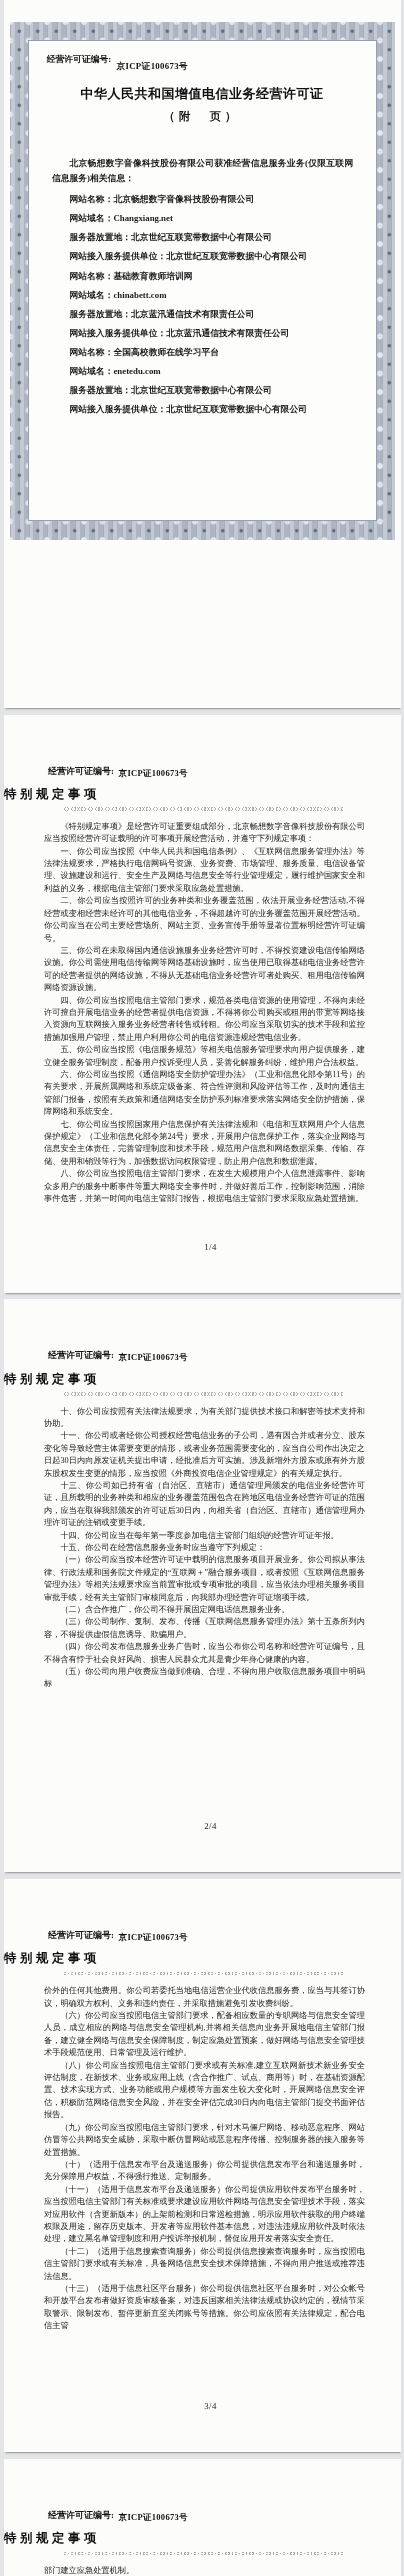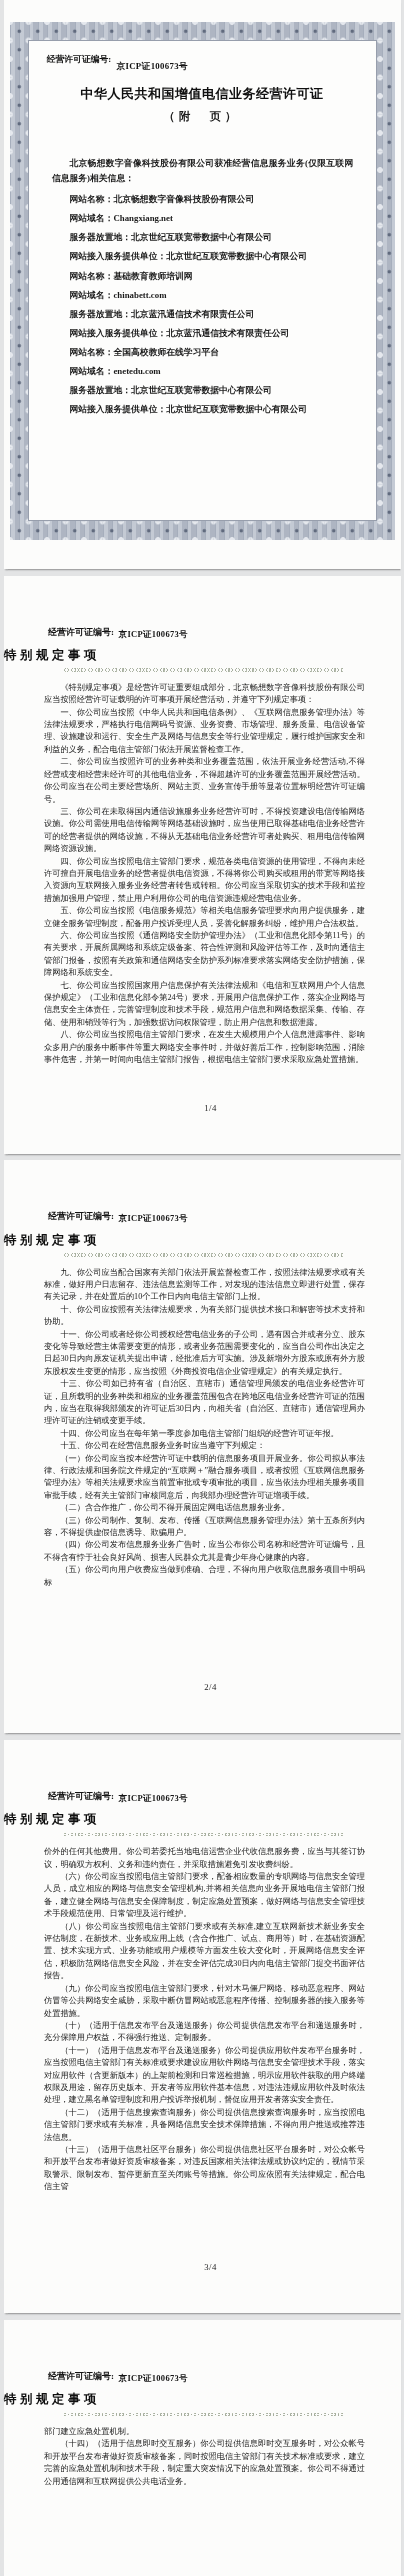--- a/index.html
+++ b/index.html
@@ -9,21 +9,21 @@
     font-family:"Liberation Serif","DejaVu Serif",serif;
     color:#1b1b1b;
   }
   .page{
     width:397px;margin:0 auto 6.7px;
     background:#fcfcfb;
     box-shadow:0 2.1px 1.5px -0.5px rgba(0,0,0,.28);
     position:relative;box-sizing:border-box;
   }
   
-  #p1{height:569px;padding:21.6px 5.7px 0;}
+  #p1{height:708px;padding:21.6px 5.7px 0;}
   .cert-border{
     height:518px;box-sizing:border-box;padding:18.5px;
     background-color:#b4bbc7;
     background-image:
       radial-gradient(circle at 50% 50%, rgba(92,102,122,.95) 0 1.5px, rgba(92,102,122,0) 2.1px),
       radial-gradient(circle at 0 0, rgba(232,235,240,.95) 0 2.6px, rgba(232,235,240,0) 3.1px),
       radial-gradient(circle at 100% 0, rgba(232,235,240,.95) 0 2.6px, rgba(232,235,240,0) 3.1px),
       radial-gradient(circle at 0 100%, rgba(232,235,240,.95) 0 2.6px, rgba(232,235,240,0) 3.1px),
       radial-gradient(circle at 100% 100%, rgba(232,235,240,.95) 0 2.6px, rgba(232,235,240,0) 3.1px),
       repeating-linear-gradient(90deg,#a6aebc 0 1px,#c4cad4 1px 4.6px,#aeb5c2 4.6px 9.3px);
@@ -130,21 +130,21 @@
 <section class="page prov" id="p2">
   <div class="prov-head">
     <span>经营许可证编号:</span><span class="num">京ICP证100673号</span>
   </div>
   <h2 class="prov-title">特别规定事项</h2>
   <div class="zigzag"></div>
   <div class="prov-body">
 
       <p class="para">《特别规定事项》是经营许可证重要组成部分，北京畅想数字音像科技股份有限公司应当按照经营许可证载明的许可事项开展经营活动，并遵守下列规定事项：</p>
 
-      <p class="para">一、你公司应当按照《中华人民共和国电信条例》、《互联网信息服务管理办法》等法律法规要求，严格执行电信网码号资源、业务资费、市场管理、服务质量、电信设备管理、设施建设和运行、安全生产及网络与信息安全等行业管理规定，履行维护国家安全和利益的义务，配合电信主管部门依法开展监督检查工作。</p>
+      <p class="para">一、你公司应当按照《中华人民共和国电信条例》、《互联网信息服务管理办法》等法律法规要求，严格执行电信网码号资源、业务资费、市场管理、服务质量、电信设备管理、设施建设和运行、安全生产及网络与信息安全等行业管理规定，履行维护国家安全和利益的义务，根据电信主管部门要求采取应急处置措施。</p>
 
       <p class="para">二、你公司应当按照许可的业务种类和业务覆盖范围，依法开展业务经营活动,不得经营或变相经营未经许可的其他电信业务，不得超越许可的业务覆盖范围开展经营活动。你公司应当在公司主要经营场所、网站主页、业务宣传手册等显著位置标明经营许可证编号。</p>
 
       <p class="para">三、你公司在未取得国内通信设施服务业务经营许可时，不得投资建设电信传输网络设施。你公司需使用电信传输网等网络基础设施时，应当使用已取得基础电信业务经营许可的经营者提供的网络设施，不得从无基础电信业务经营许可者处购买、租用电信传输网网络资源设施。</p>
 
       <p class="para">四、你公司应当按照电信主管部门要求，规范各类电信资源的使用管理，不得向未经许可擅自开展电信业务的经营者提供电信资源，不得将你公司购买或租用的带宽等网络接入资源向互联网接入服务业务经营者转售或转租。你公司应当采取切实的技术手段和监控措施加强用户管理，禁止用户利用你公司的电信资源违规经营电信业务。</p>
 
       <p class="para">五、你公司应当按照《电信服务规范》等相关电信服务管理要求向用户提供服务，建立健全服务管理制度，配备用户投诉受理人员，妥善化解服务纠纷，维护用户合法权益。</p>
 
       <p class="para">六、你公司应当按照《通信网络安全防护管理办法》（工业和信息化部令第11号）的有关要求，开展所属网络和系统定级备案、符合性评测和风险评估等工作，及时向通信主管部门报备，按照有关政策和通信网络安全防护系列标准要求落实网络安全防护措施，保障网络和系统安全。</p>
@@ -157,21 +157,20 @@
 </section>
 
 <section class="page prov" id="p3">
   <div class="prov-head">
     <span>经营许可证编号:</span><span class="num">京ICP证100673号</span>
   </div>
   <h2 class="prov-title">特别规定事项</h2>
   <div class="zigzag"></div>
   <div class="prov-body">
 
-      <p class="para">九、你公司应当配合国家有关部门依法开展监督检查工作，按照法律法规要求或有关标准，做好用户日志留存、违法信息监测等工作，对发现的违法信息立即进行处置，保存有关记录，并在处置后的10个工作日内向电信主管部门上报。</p>
 
       <p class="para">十、你公司应按照有关法律法规要求，为有关部门提供技术接口和解密等技术支持和协助。</p>
 
       <p class="para">十一、你公司或者经你公司授权经营电信业务的子公司，遇有因合并或者分立、股东变化等导致经营主体需要变更的情形，或者业务范围需要变化的，应当自公司作出决定之日起30日内向原发证机关提出申请，经批准后方可实施。涉及新增外方股东或原有外方股东股权发生变更的情形，应当按照《外商投资电信企业管理规定》的有关规定执行。</p>
 
 
       <p class="para">十三、你公司如已持有省（自治区、直辖市）通信管理局颁发的电信业务经营许可证，且所载明的业务种类和相应的业务覆盖范围包含在跨地区电信业务经营许可证的范围内，应当在取得我部颁发的许可证后30日内，向相关省（自治区、直辖市）通信管理局办理许可证的注销或变更手续。</p>
 
       <p class="para">十四、你公司应当在每年第一季度参加电信主管部门组织的经营许可证年报。</p>
 

